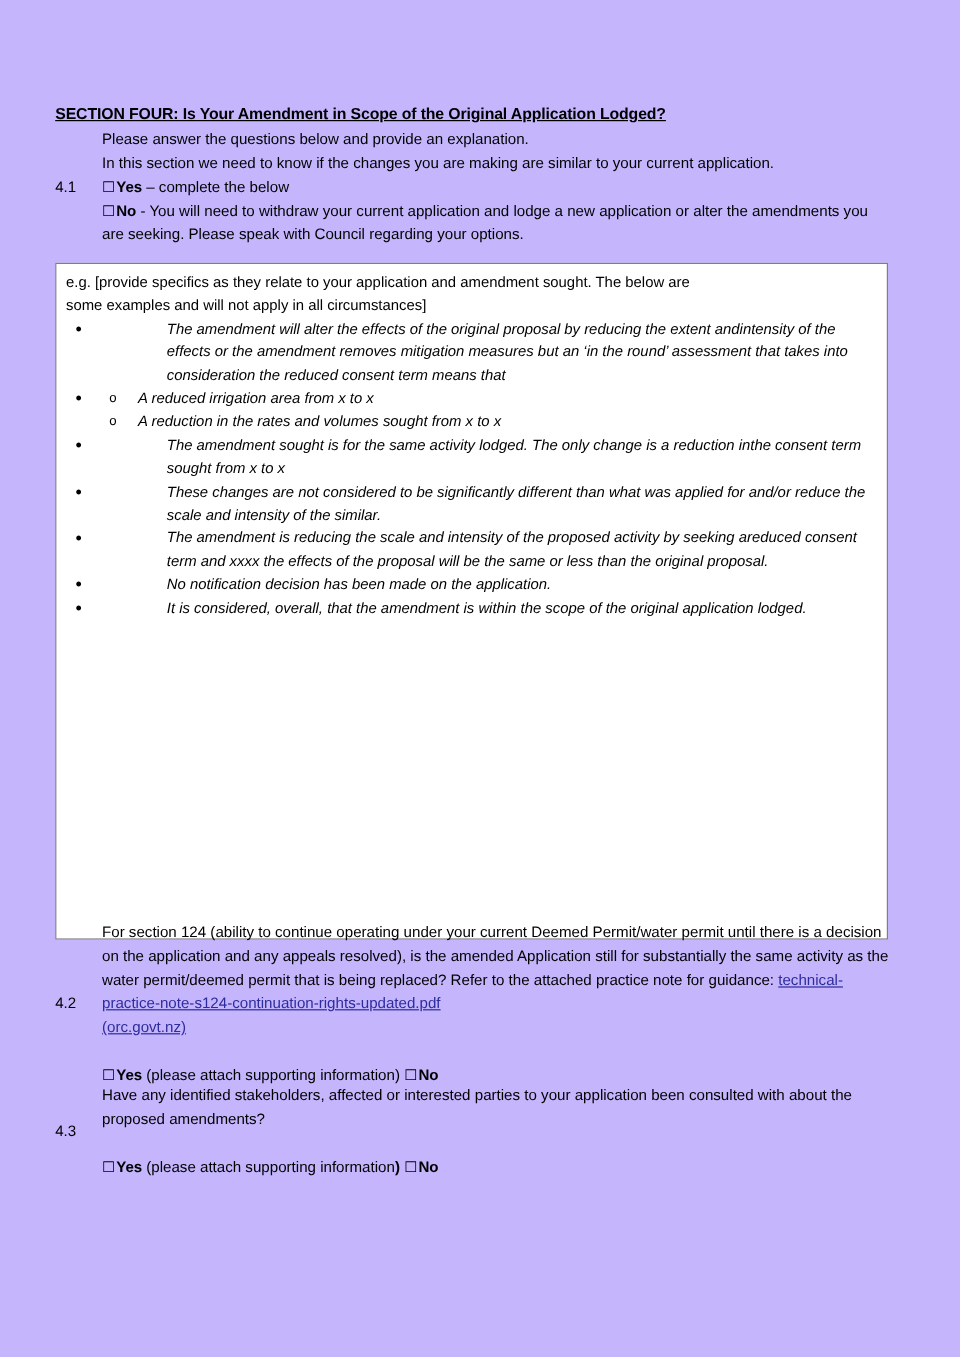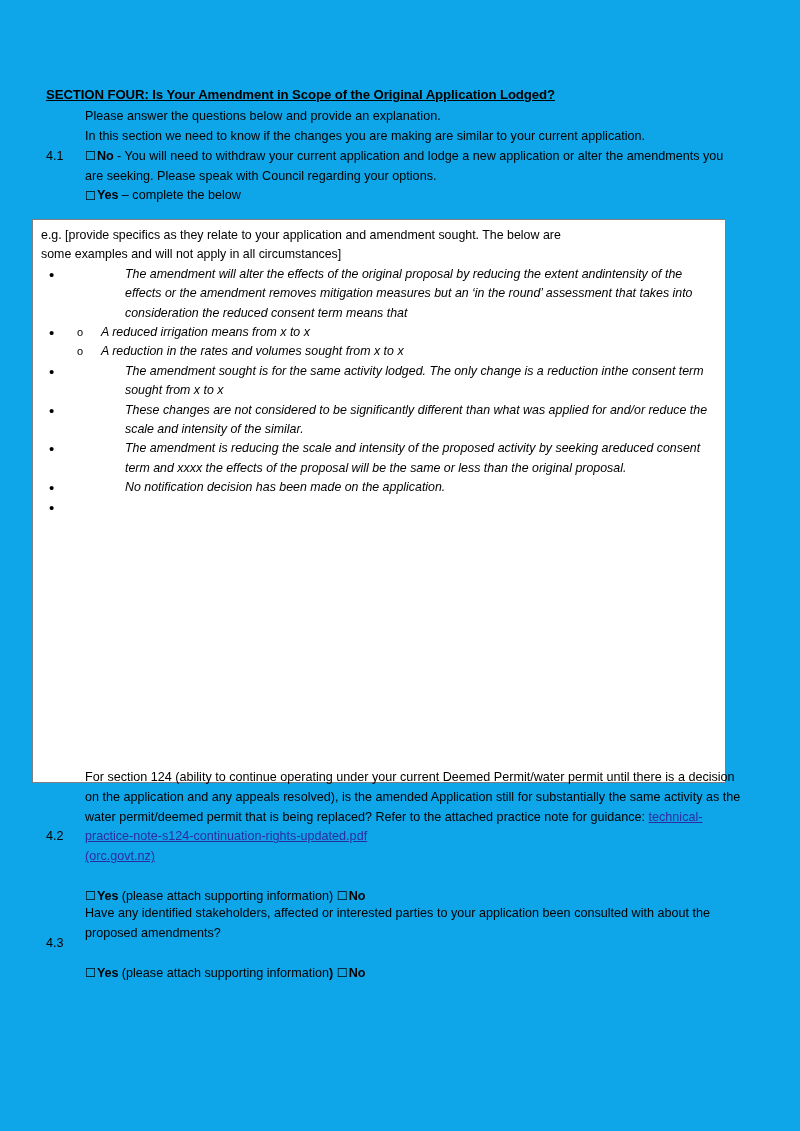--- a/index.html
+++ b/index.html
@@ -9,21 +9,21 @@
     background: #ffffff;
   }
   body {
     font-family: "Liberation Sans", sans-serif;
     color: #000000;
   }
   .page {
     position: relative;
     width: 800px;
     height: 1131px;
-    background: #0ea5e9;
+    background: #c4b5fd;
     overflow: hidden;
     box-sizing: border-box;
   }
   .content {
     position: absolute;
     left: 46px;
     top: 86px;
     width: 696px;
   }
 
@@ -68,21 +68,21 @@
     display: inline-block;
     margin-right: 1px;
     position: relative;
     top: 0.5px;
   }
   b.tight { letter-spacing: -0.1px; }
 
   
   .example-box {
     position: absolute;
-    left: 32px;
+    left: 46px;
     top: 219px;
     width: 694px;
     height: 564px;
     border: 1px solid #7f7f7f;
     box-sizing: border-box;
     background: #ffffff;
   }
   .example-inner {
     padding: 6px 8px 0 8px;
   }
@@ -165,25 +165,25 @@
   <div class="content">
 
     <div class="section-heading">SECTION FOUR: Is Your Amendment in Scope of the Original Application Lodged?</div>
 
     <div class="clause">
       <div class="clause-num">4.1</div>
       <div class="clause-body">
         <p>Please answer the questions below and provide an explanation.</p>
         <p>In this section we need to know if the changes you are making are similar to your current application.</p>
         <p>
+          <span class="cb">☐</span><b class="tight">Yes</b><span> – complete the below</span>
+        </p>
+        <p>
           <span class="cb">☐</span><b class="tight">No</b><span> - You will need to withdraw your current application and lodge a new application or alter the amendments you are seeking. Please speak with Council regarding your options.</span>
         </p>
-        <p>
-          <span class="cb">☐</span><b class="tight">Yes</b><span> – complete the below</span>
-        </p>
       </div>
     </div>
 
   </div>
 
   <div class="example-box">
     <div class="example-inner">
 
       <p class="eg-lead">e.g. [provide specifics as they relate to your application and amendment sought. The below are</p>
       <p class="eg-lead">some examples and will not apply in all circumstances]</p>
@@ -194,21 +194,21 @@
           <span>The amendment will alter the effects of the original proposal by reducing the extent andintensity of the effects or the amendment removes mitigation measures but an ‘in the round’ assessment that takes into consideration the reduced consent term means that</span>
         </li>
         <li>
           <span class="bullet-dot">•</span>
         </li>
       </ul>
 
       <ul class="subbullets">
         <li>
           <span class="sub-dot">o</span>
-          <span>A reduced irrigation means from x to x</span>
+          <span>A reduced irrigation area from x to x</span>
         </li>
         <li>
           <span class="sub-dot">o</span>
           <span>A reduction in the rates and volumes sought from x to x</span>
         </li>
       </ul>
 
       <ul class="bullets">
         <li class="gap-before">
           <span class="bullet-dot">•</span>
@@ -221,20 +221,21 @@
         <li>
           <span class="bullet-dot">•</span>
           <span>The amendment is reducing the scale and intensity of the proposed activity by seeking areduced consent term and xxxx the effects of the proposal will be the same or less than the original proposal.</span>
         </li>
         <li>
           <span class="bullet-dot">•</span>
           <span>No notification decision has been made on the application.</span>
         </li>
         <li>
           <span class="bullet-dot">•</span>
+          <span>It is considered, overall, that the amendment is within the scope of the original application lodged.</span>
         </li>
       </ul>
 
     </div>
   </div>
 
   <div class="lower-42">
     <div class="clause">
       <div class="clause-num">4.2</div>
       <div class="clause-body">

